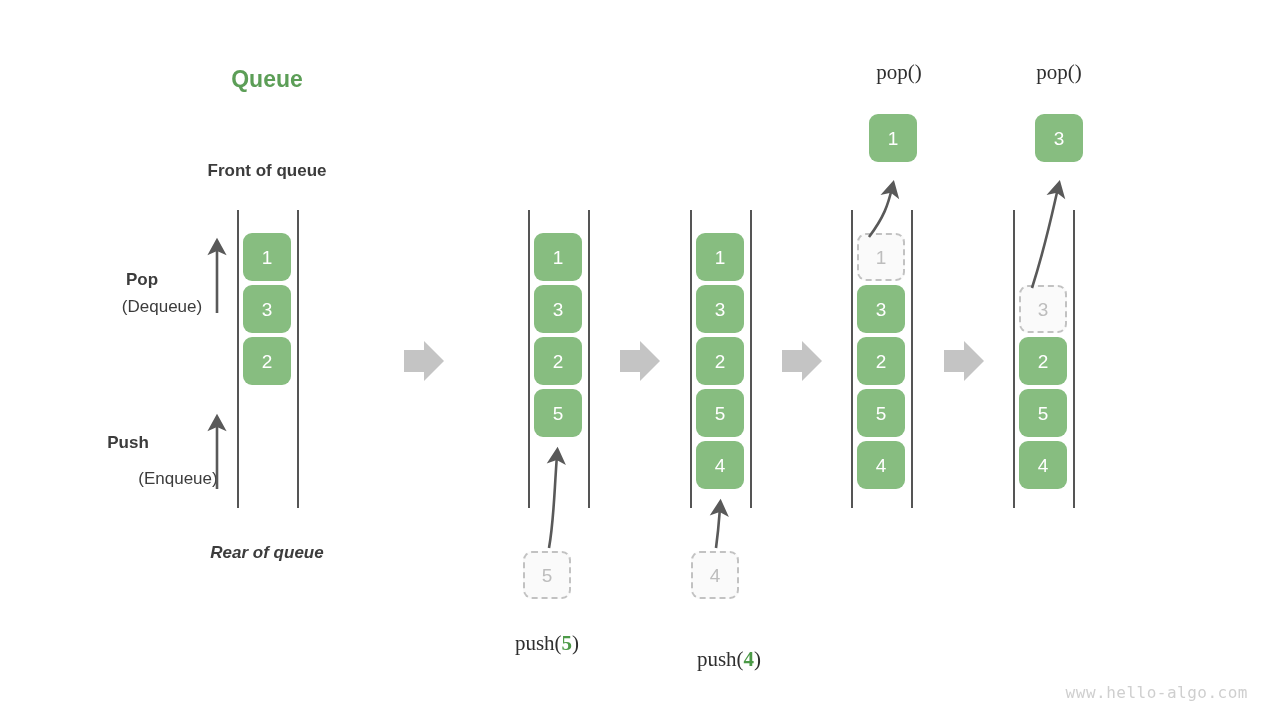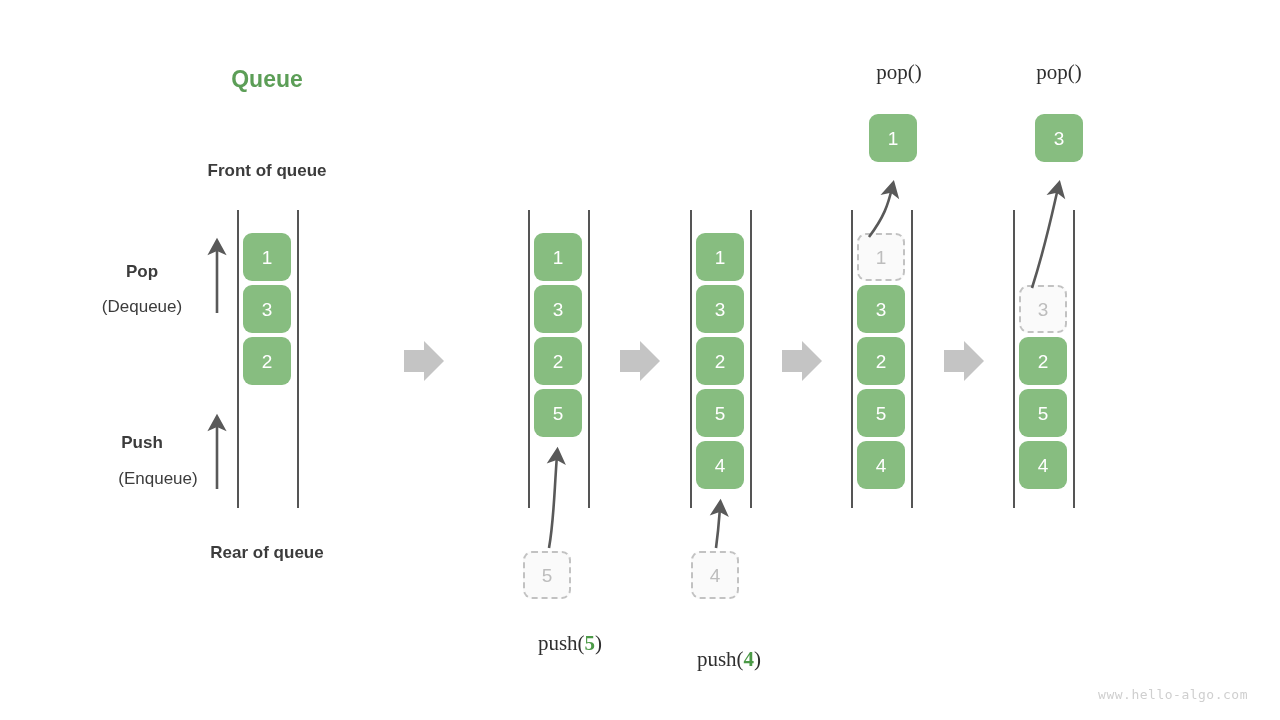--- a/index.html
+++ b/index.html
@@ -37,40 +37,41 @@
     white-space: nowrap;
     transform: translateX(-50%);
   }
   .label-sub {
     position: absolute;
     font-size: 17px;
     font-weight: normal;
     color: #3c3c3c;
     white-space: nowrap;
     transform: translateX(-50%);
+    margin-left: 20px;
   }
   .mono-label {
     position: absolute;
     font-family: Liberation Serif, serif;
     font-size: 21px;
     color: #2f2f2f;
     white-space: nowrap;
     transform: translateX(-50%);
     letter-spacing: 0px;
   }
   .mono-label .num {
     color: #4c9a47;
     font-weight: bold;
   }
   .watermark {
     position: absolute;
     right: 32px;
     bottom: 18px;
     font-family: "DejaVu Sans Mono", "Liberation Mono", monospace;
-    font-size: 13px;
+    font-size: 16px;
     color: #cfcfcf;
     letter-spacing: 0.5px;
     white-space: nowrap;
   }
   
   .col {
     position: absolute;
     top: 0;
     left: 0;
   }
@@ -112,33 +113,33 @@
 </style>
 </head>
 <body>
 
 <div class="stage">
 
   <div class="title" style="left:267px; top:60px;margin-top:6px;">Queue</div>
 
   <div class="label-bold" style="left:267px; top:161px;">Front of queue</div>
 
-  <div class="label-bold" style="left:267px; top:543px;">Rear of queue</div>
-
-  <div class="label-bold" style="left:142px; top:262px;">Pop</div>
+  <div class="label-bold" style="left:267px; top:543px;font-style:italic;">Rear of queue</div>
+
+  <div class="label-bold" style="left:142px; top:270px;">Pop</div>
   <div class="label-sub" style="left:142px; top:297px;">(Dequeue)</div>
 
-  <div class="label-bold" style="left:142px; top:433px;">Push</div>
+  <div class="label-bold" style="left:128px; top:433px;">Push</div>
   <div class="label-sub" style="left:158px; top:469px;">(Enqueue)</div>
 
   <div class="mono-label" style="left:899px; top:60px;"><span>pop()</span></div>
 
   <div class="mono-label" style="left:1059px; top:60px;"><span>pop()</span></div>
 
-  <div class="mono-label" style="left:570px; top:631px;"><span>push(</span><span class="num">5</span>)</div>
+  <div class="mono-label" style="left:547px; top:631px;"><span>push(</span><span class="num">5</span>)</div>
 
   <div class="mono-label" style="left:729px; top:647px;"><span>push(</span><span class="num">4</span>)</div>
 
   <div class="col">
     <div class="rail" style="left:237px; top:210px; height:298px;"></div>
     <div class="rail" style="left:297px; top:210px; height:298px;"></div>
     <div class="cell filled" style="left:243px; top:233px;">1</div>
     <div class="cell filled" style="left:243px; top:285px;">3</div>
     <div class="cell filled" style="left:243px; top:337px;">2</div>
   </div>

